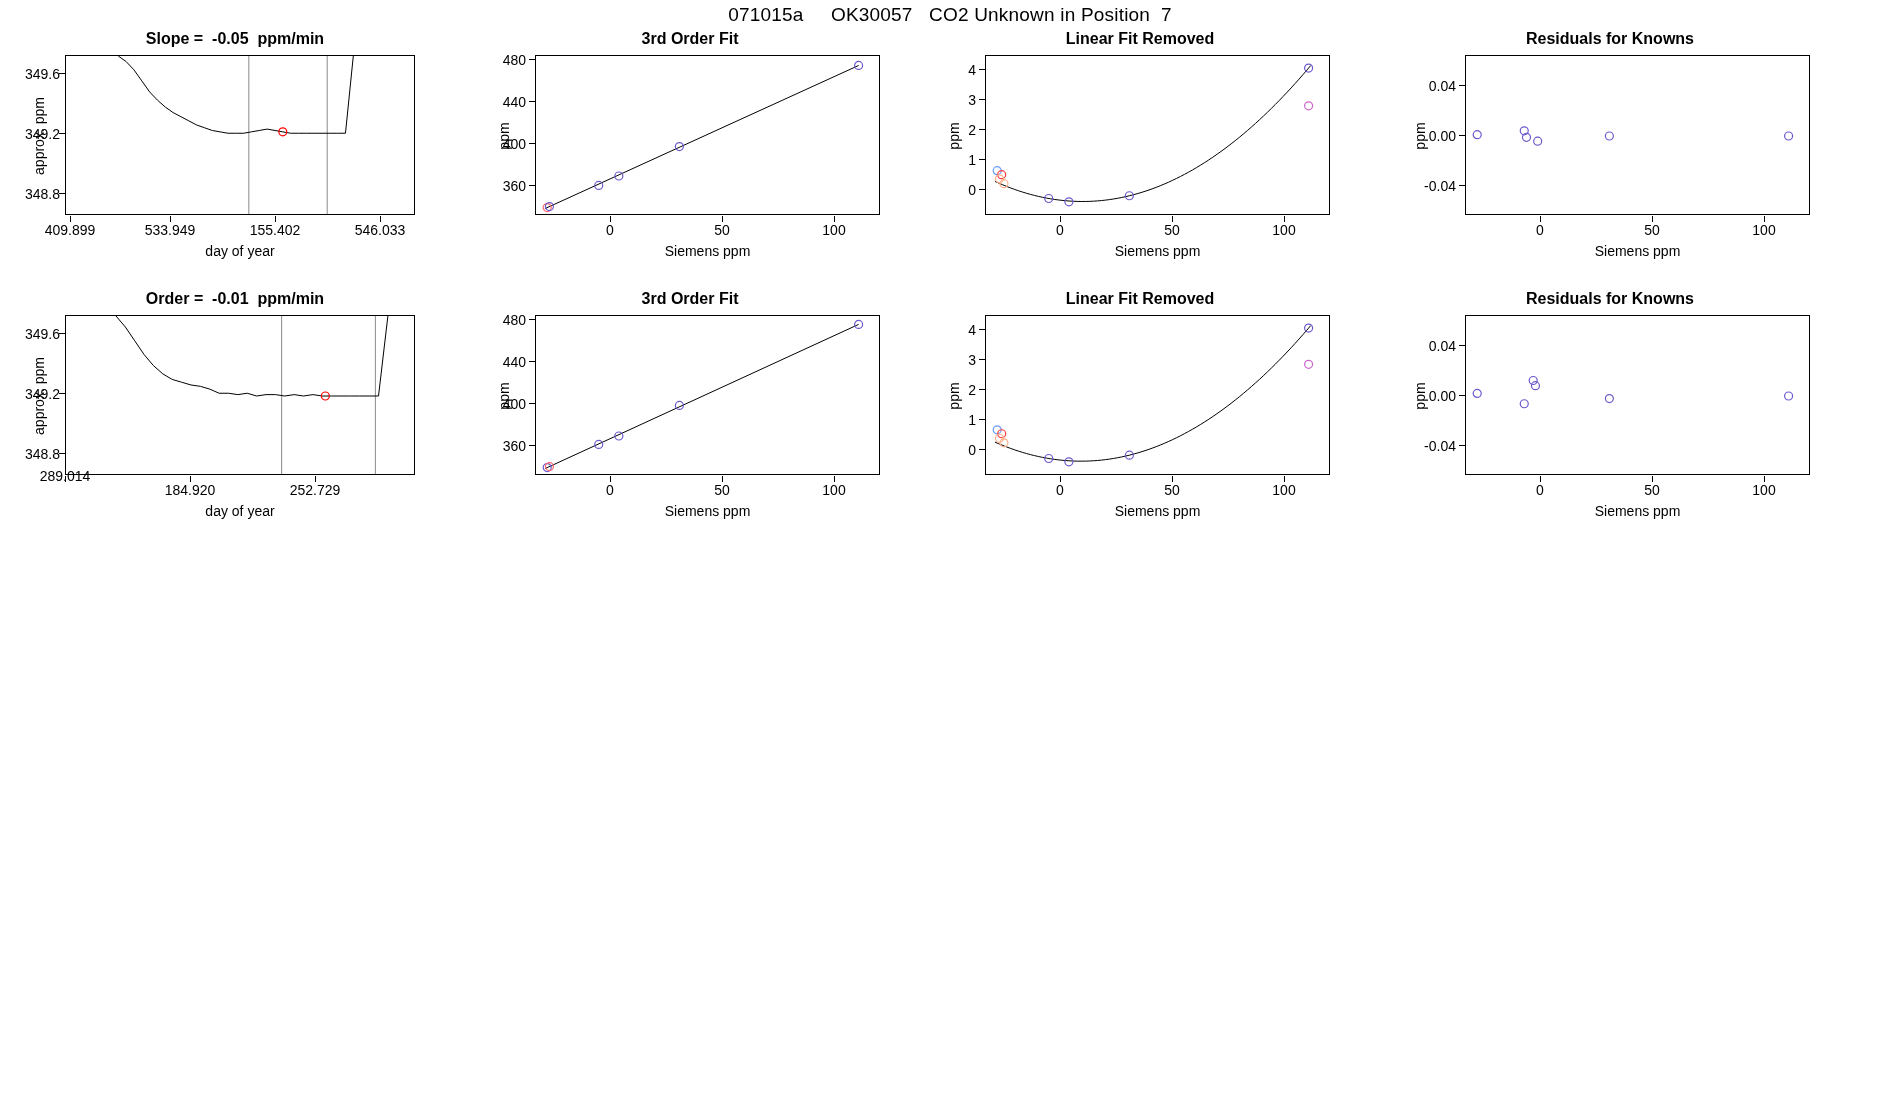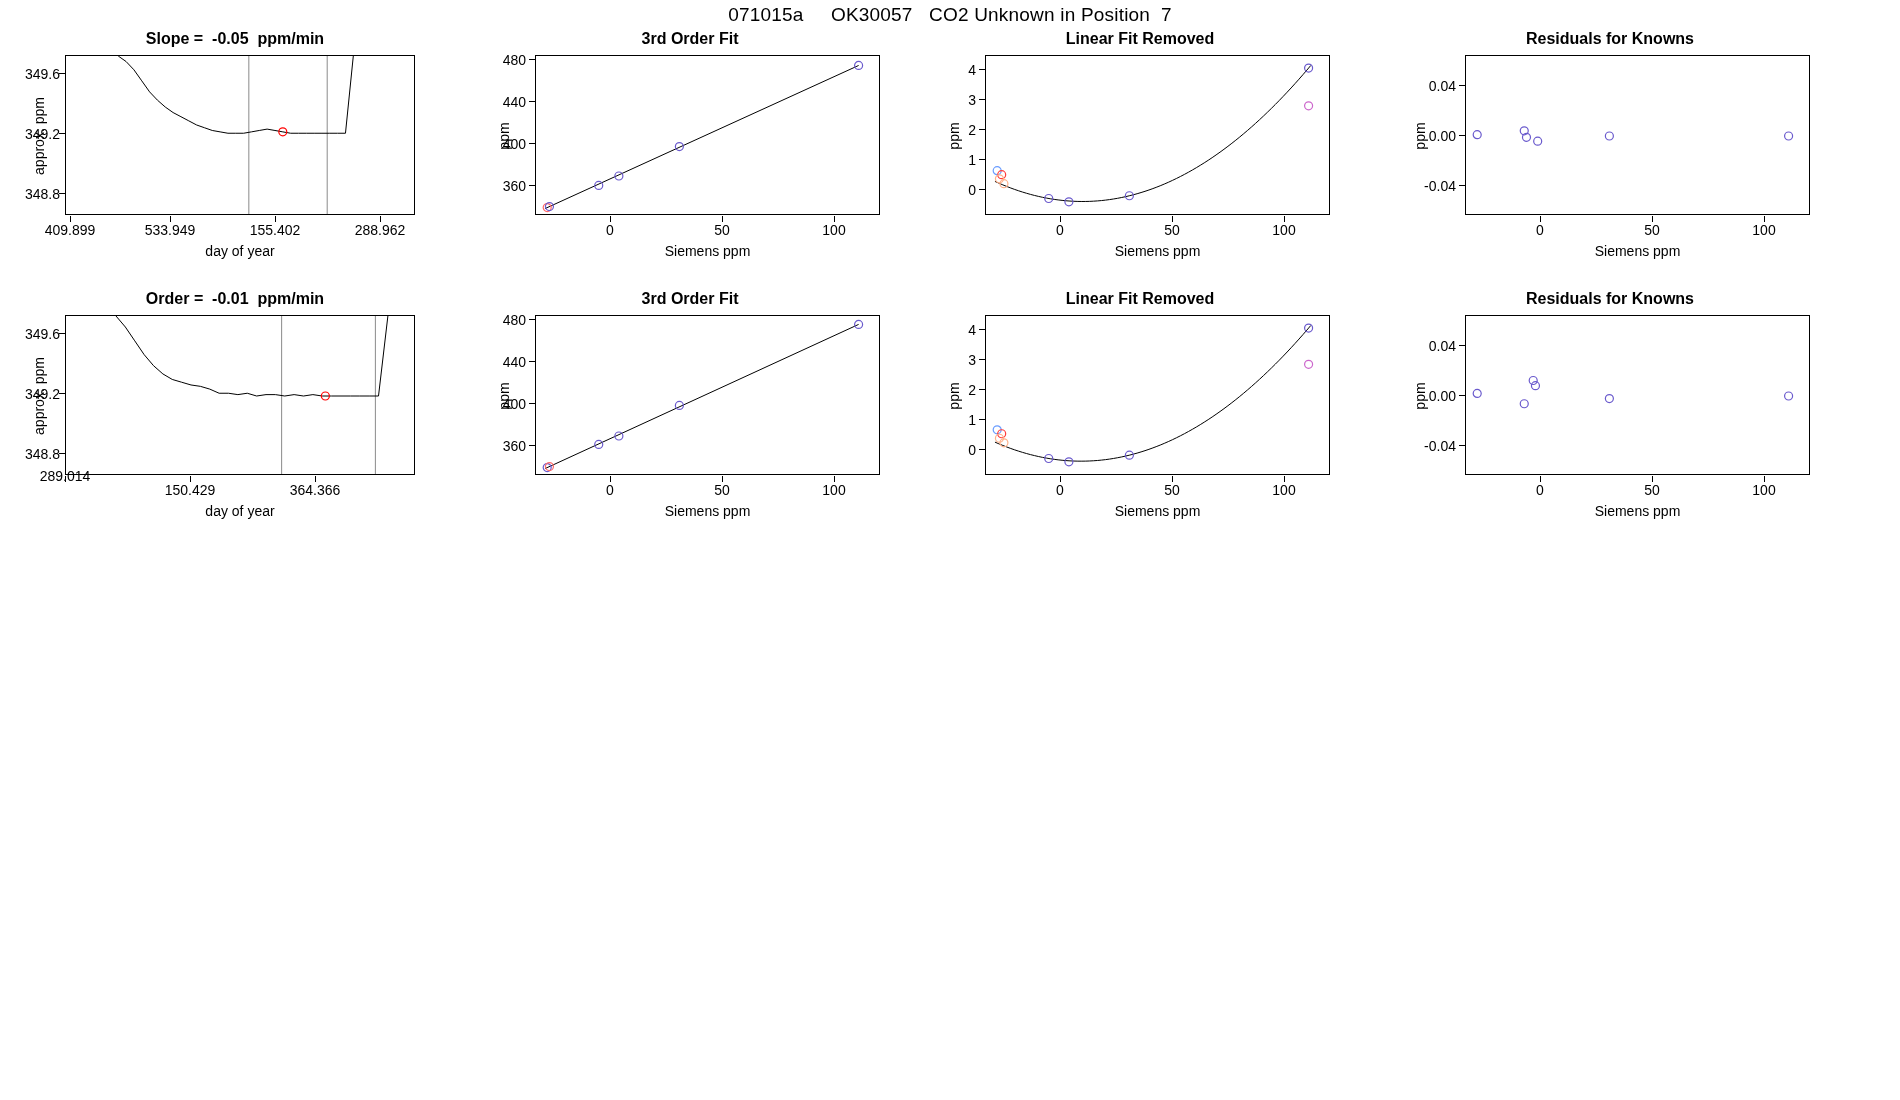--- a/index.html
+++ b/index.html
@@ -111,21 +111,21 @@
   <div class="axis-label" style="left:45px; top:213px; width:350px;">day of year</div>
   <div class="tick-y" style="left:-8px; top:156px; width:48px;">348.8</div>
   <div class="tick-y" style="left:-8px; top:96px; width:48px;">349.2</div>
   <div class="tick-y" style="left:-8px; top:36px; width:48px;">349.6</div>
   <div class="tickmark-y" style="left:39px; top:163px;"></div>
   <div class="tickmark-y" style="left:39px; top:103px;"></div>
   <div class="tickmark-y" style="left:39px; top:43px;"></div>
   <div class="tick-x" style="left:10px; top:192px; width:80px;">409.899</div>
   <div class="tick-x" style="left:110px; top:192px; width:80px;">533.949</div>
   <div class="tick-x" style="left:215px; top:192px; width:80px;">155.402</div>
-  <div class="tick-x" style="left:320px; top:192px; width:80px;">288.962</div>
+  <div class="tick-x" style="left:320px; top:192px; width:80px;">546.033</div>
   <div class="tickmark-x" style="left:50px; top:186px;"></div>
   <div class="tickmark-x" style="left:150px; top:186px;"></div>
   <div class="tickmark-x" style="left:255px; top:186px;"></div>
   <div class="tickmark-x" style="left:360px; top:186px;"></div>
 </div>
 
 <div class="panel" style="left:480px; top:30px; width:420px; height:215px;">
   <div class="panel-title" style="top:0px;">3rd Order Fit</div>
   <div class="plotbox" style="left:55px; top:25px; width:345px; height:160px;">
     <svg class="plot" id="svg-row1-fit" width="345" height="160">
@@ -232,22 +232,22 @@
   </div>
   <div class="ylabel" style="left:-26px; top:98px; width:90px; text-align:center; transform:rotate(-90deg);">approx. ppm</div>
   <div class="axis-label" style="left:45px; top:213px; width:350px;">day of year</div>
   <div class="tick-y" style="left:-8px; top:156px; width:48px;">348.8</div>
   <div class="tick-y" style="left:-8px; top:96px; width:48px;">349.2</div>
   <div class="tick-y" style="left:-8px; top:36px; width:48px;">349.6</div>
   <div class="tickmark-y" style="left:39px; top:163px;"></div>
   <div class="tickmark-y" style="left:39px; top:103px;"></div>
   <div class="tickmark-y" style="left:39px; top:43px;"></div>
   <div class="tick-x" style="left:5px; top:178px; width:80px;">289.014</div>
-  <div class="tick-x" style="left:130px; top:192px; width:80px;">150.429</div>
-  <div class="tick-x" style="left:255px; top:192px; width:80px;">364.366</div>
+  <div class="tick-x" style="left:130px; top:192px; width:80px;">184.920</div>
+  <div class="tick-x" style="left:255px; top:192px; width:80px;">252.729</div>
   <div class="tickmark-x" style="left:45px; top:186px;"></div>
   <div class="tickmark-x" style="left:170px; top:186px;"></div>
   <div class="tickmark-x" style="left:295px; top:186px;"></div>
 </div>
 
 <div class="panel" style="left:480px; top:290px; width:420px; height:215px;">
   <div class="panel-title" style="top:0px;">3rd Order Fit</div>
   <div class="plotbox" style="left:55px; top:25px; width:345px; height:160px;">
     <svg class="plot" id="svg-row2-fit" width="345" height="160">
         <line x1="8.961038961038962" y1="152.6315789473684" x2="322.5974025974026" y2="8.42105263157896" stroke="#000000" stroke-width="1"></line>

